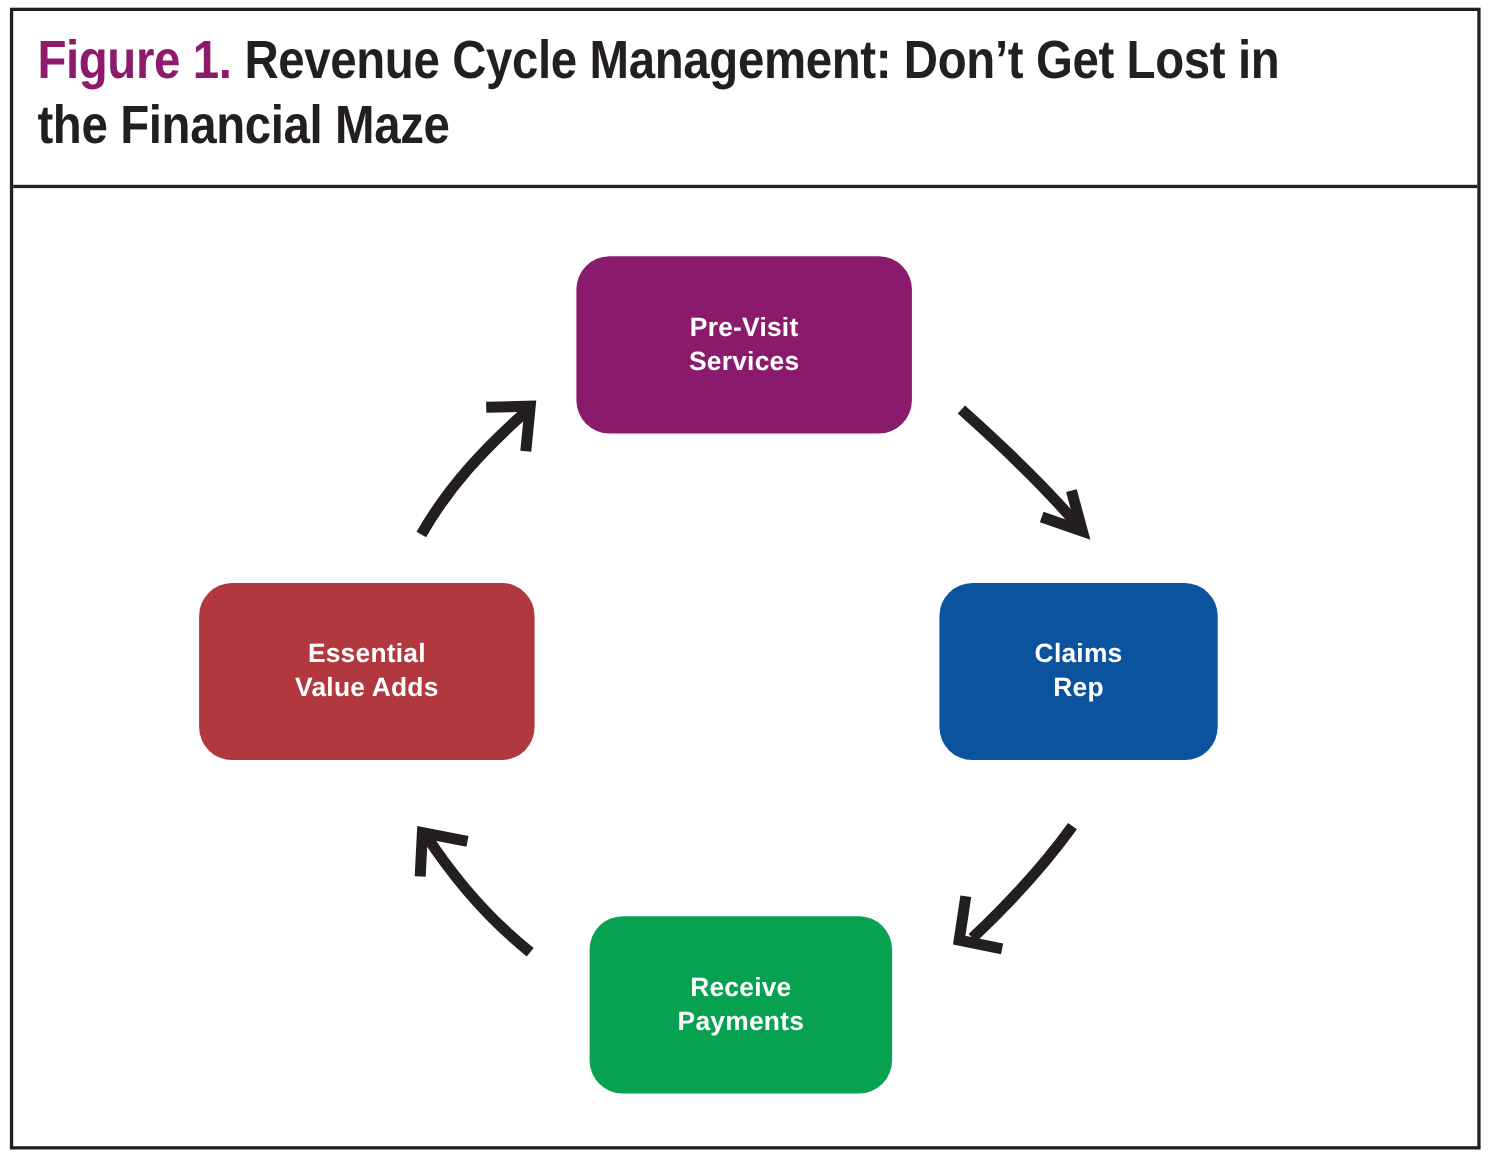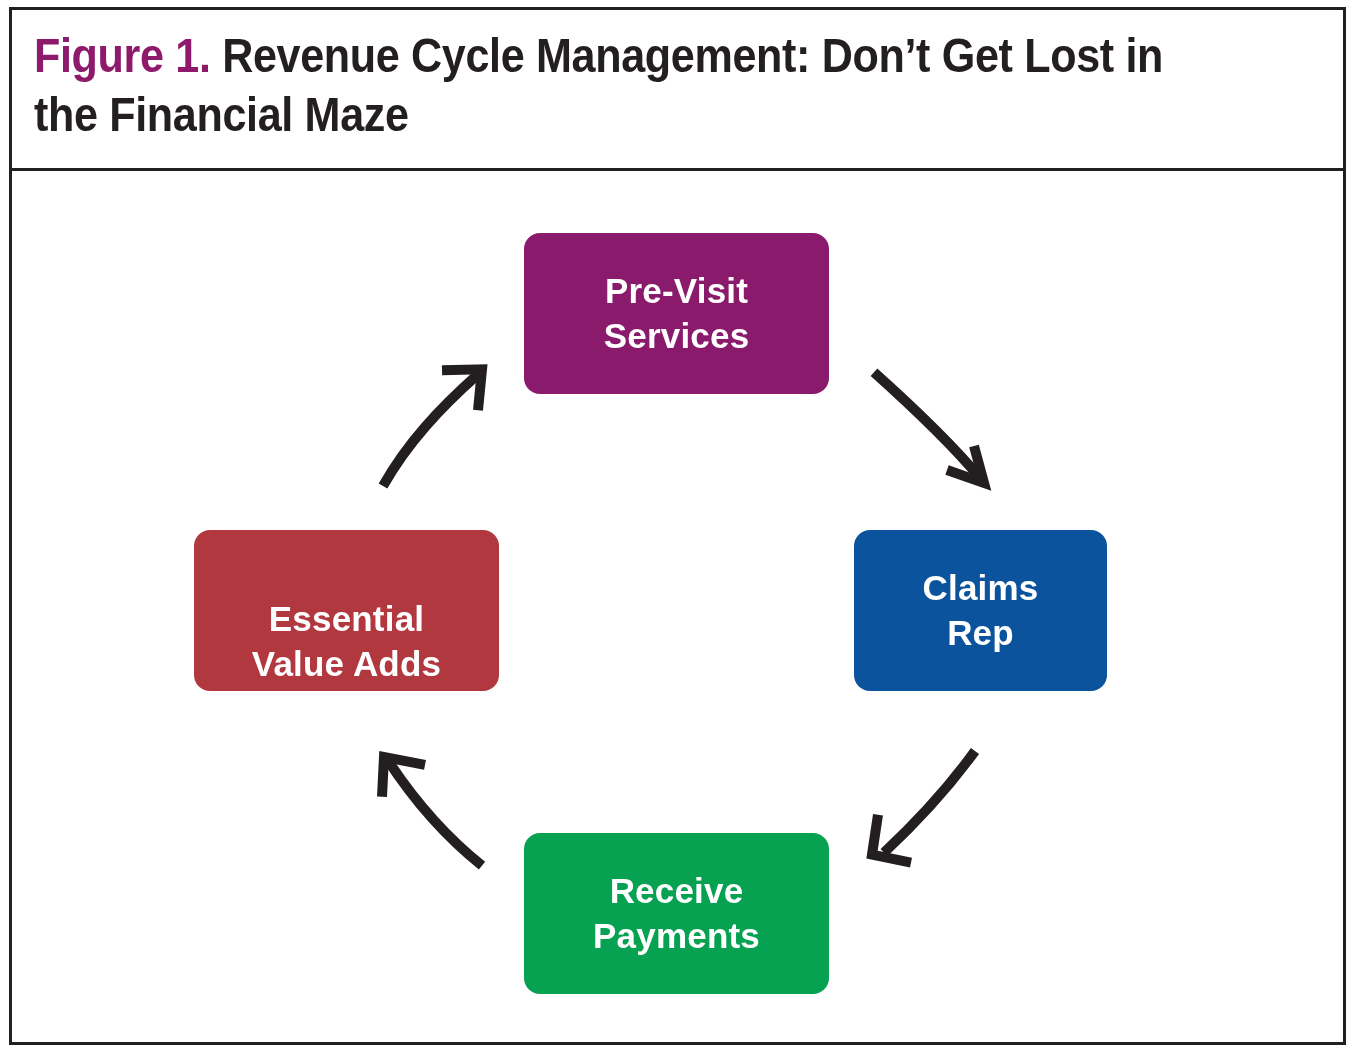--- a/index.html
+++ b/index.html
@@ -67,43 +67,43 @@
     left: 0;
     top: 161px;
     right: 0;
     bottom: 0;
     overflow: hidden;
   }
 
   .node {
     position: absolute;
     box-sizing: border-box;
-    border-radius: 16px;
+    border-radius: 30px;
     display: flex;
     align-items: center;
     justify-content: center;
     text-align: center;
     color: #ffffff;
-    font-size: 35px;
+    font-size: 24px;
     font-weight: bold;
     line-height: 1.28;
     letter-spacing: 0.2px;
     padding: 4px 5px;
     user-select: none;
   }
 
   .node-label {
     display: block;
     white-space: pre-line;
   }
 
   .node-pre-visit  { left: 512px; top: 62px;  width: 305px; height: 161px; background: #8a1b6c; }
   .node-claims-rep { left: 842px; top: 359px; width: 253px; height: 161px; background: #0c539e; }
-  .node-receive    { left: 512px; top: 662px; width: 305px; height: 161px; background: #07a152; }
-  .node-value-adds { left: 182px; top: 359px; width: 305px; height: 161px; background: #b23840; align-items: flex-end; }
+  .node-receive    { left: 524px; top: 662px; width: 275px; height: 161px; background: #07a152; }
+  .node-value-adds { left: 169px; top: 359px; width: 305px; height: 161px; background: #b23840; }
 
   .arrows {
     position: absolute;
     left: 0;
     top: 0;
     width: 100%;
     height: 100%;
     pointer-events: none;
   }
 </style>

